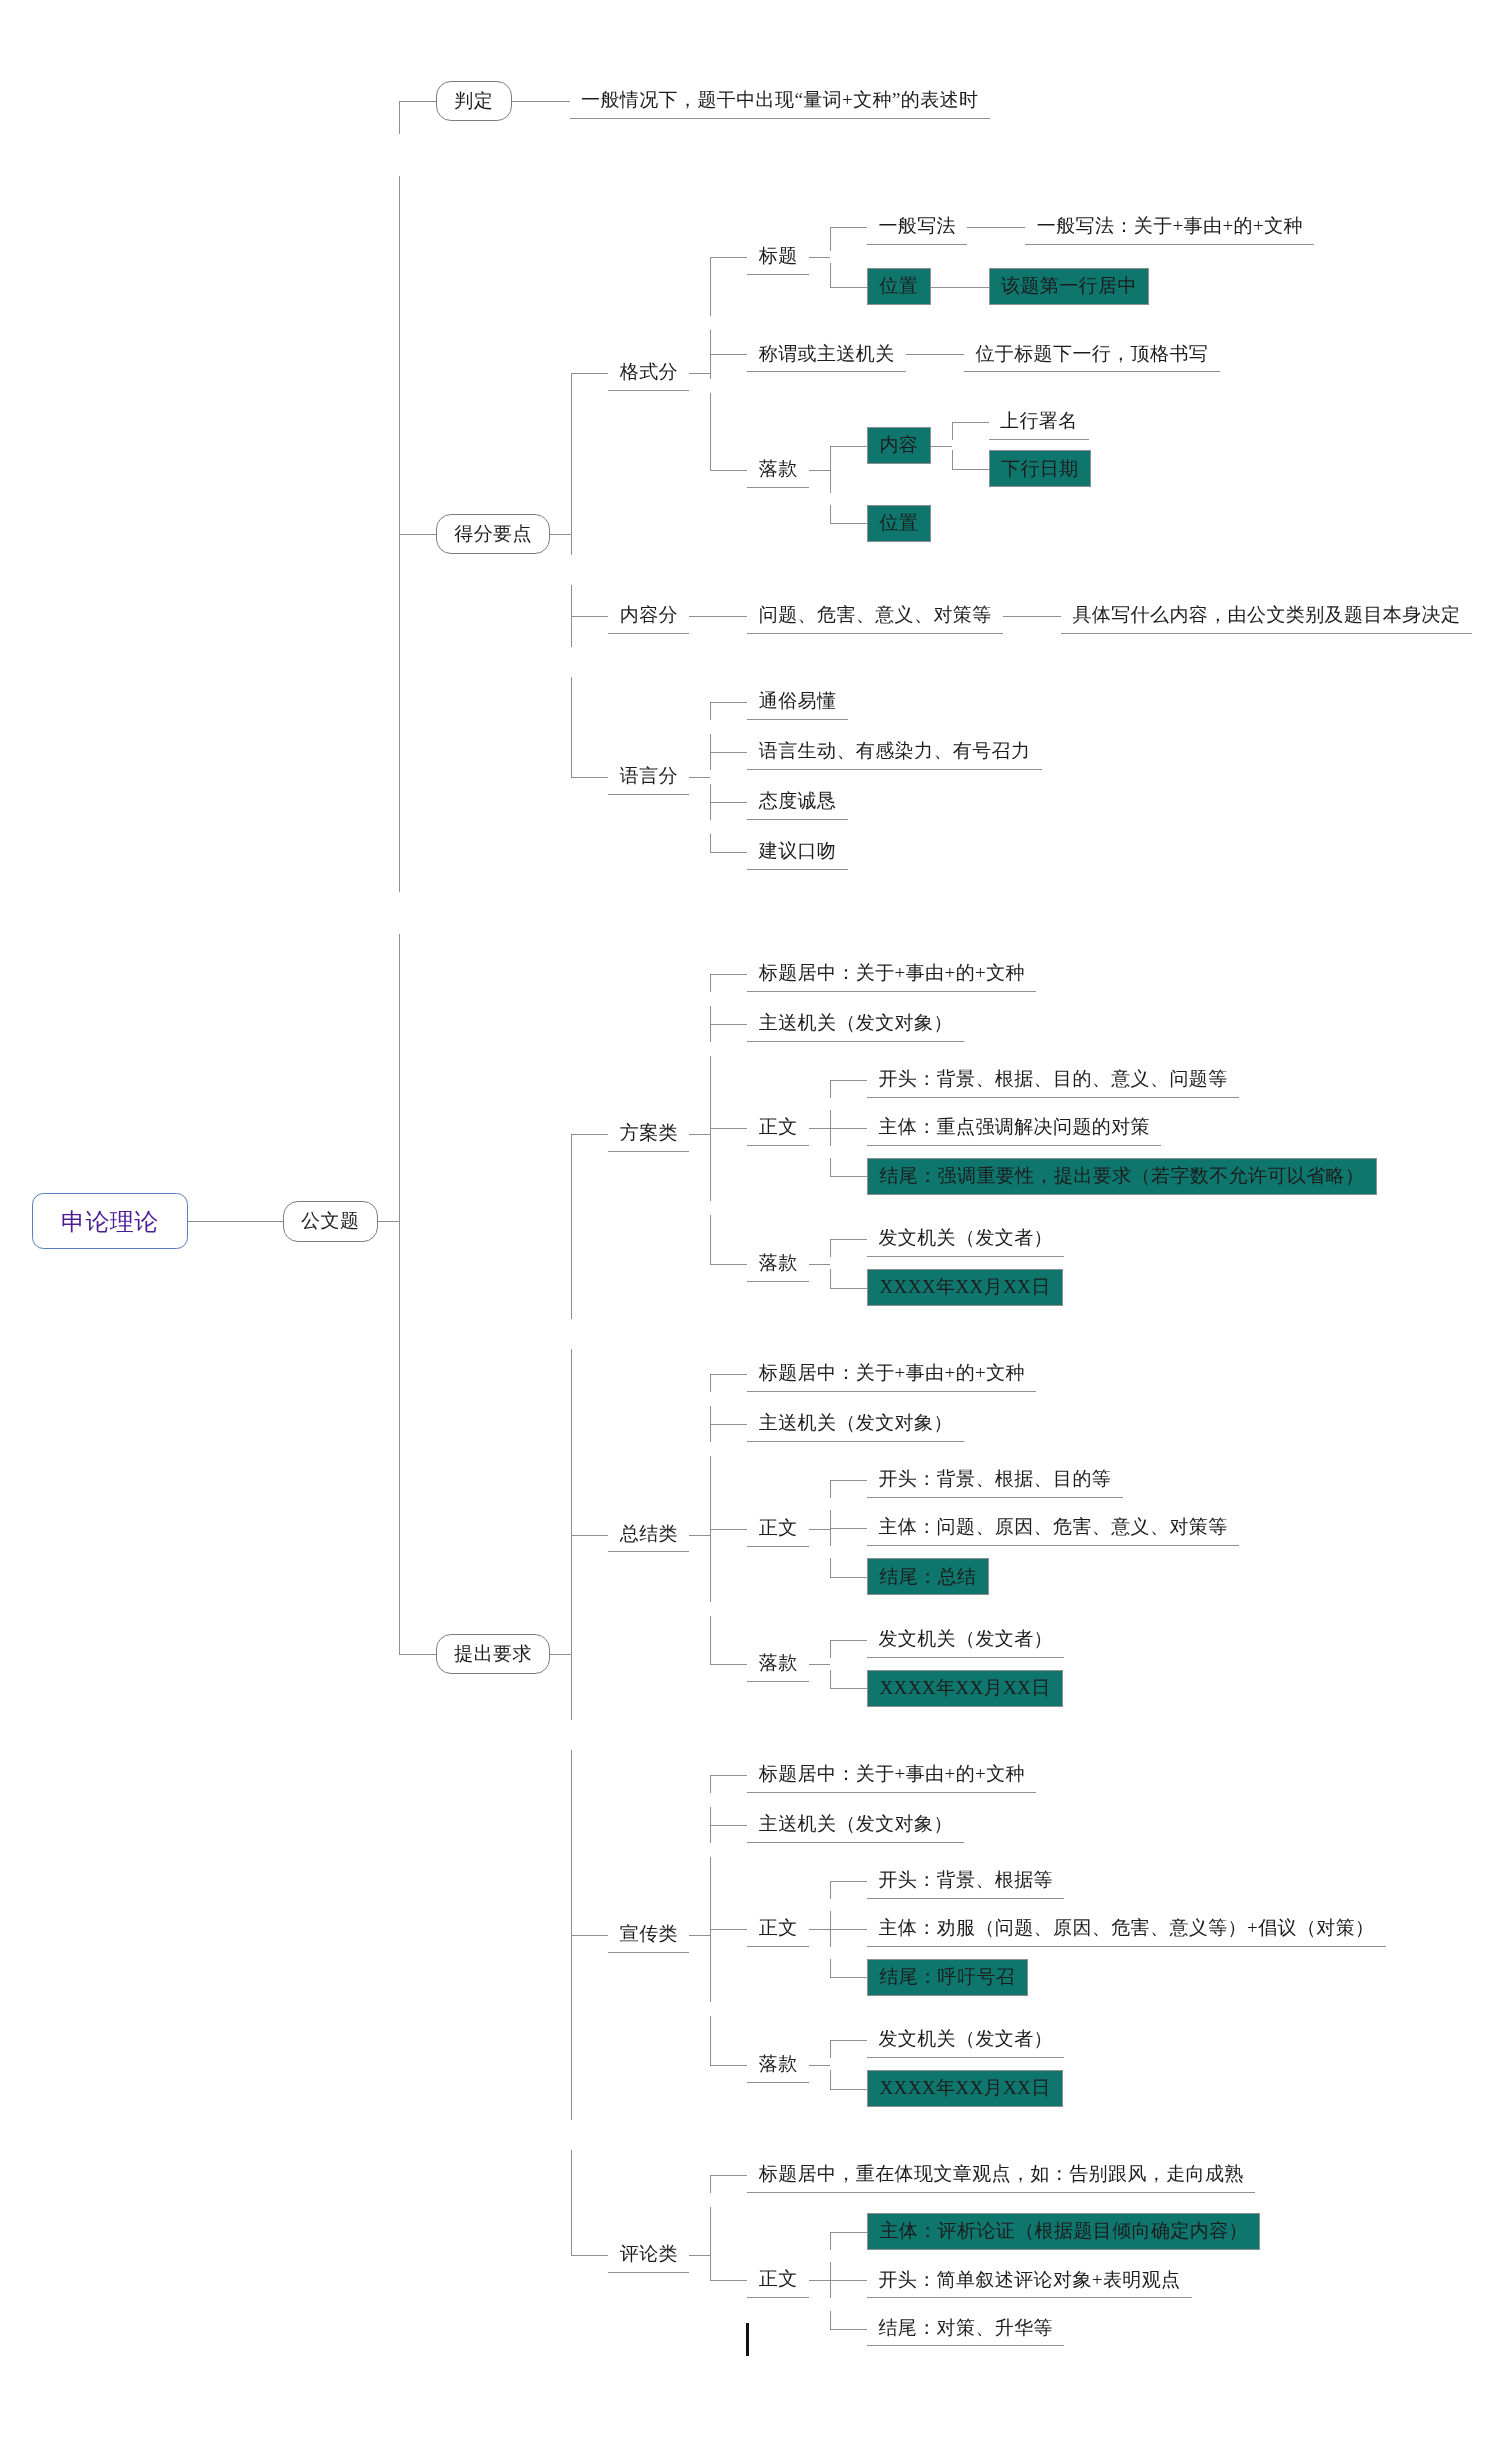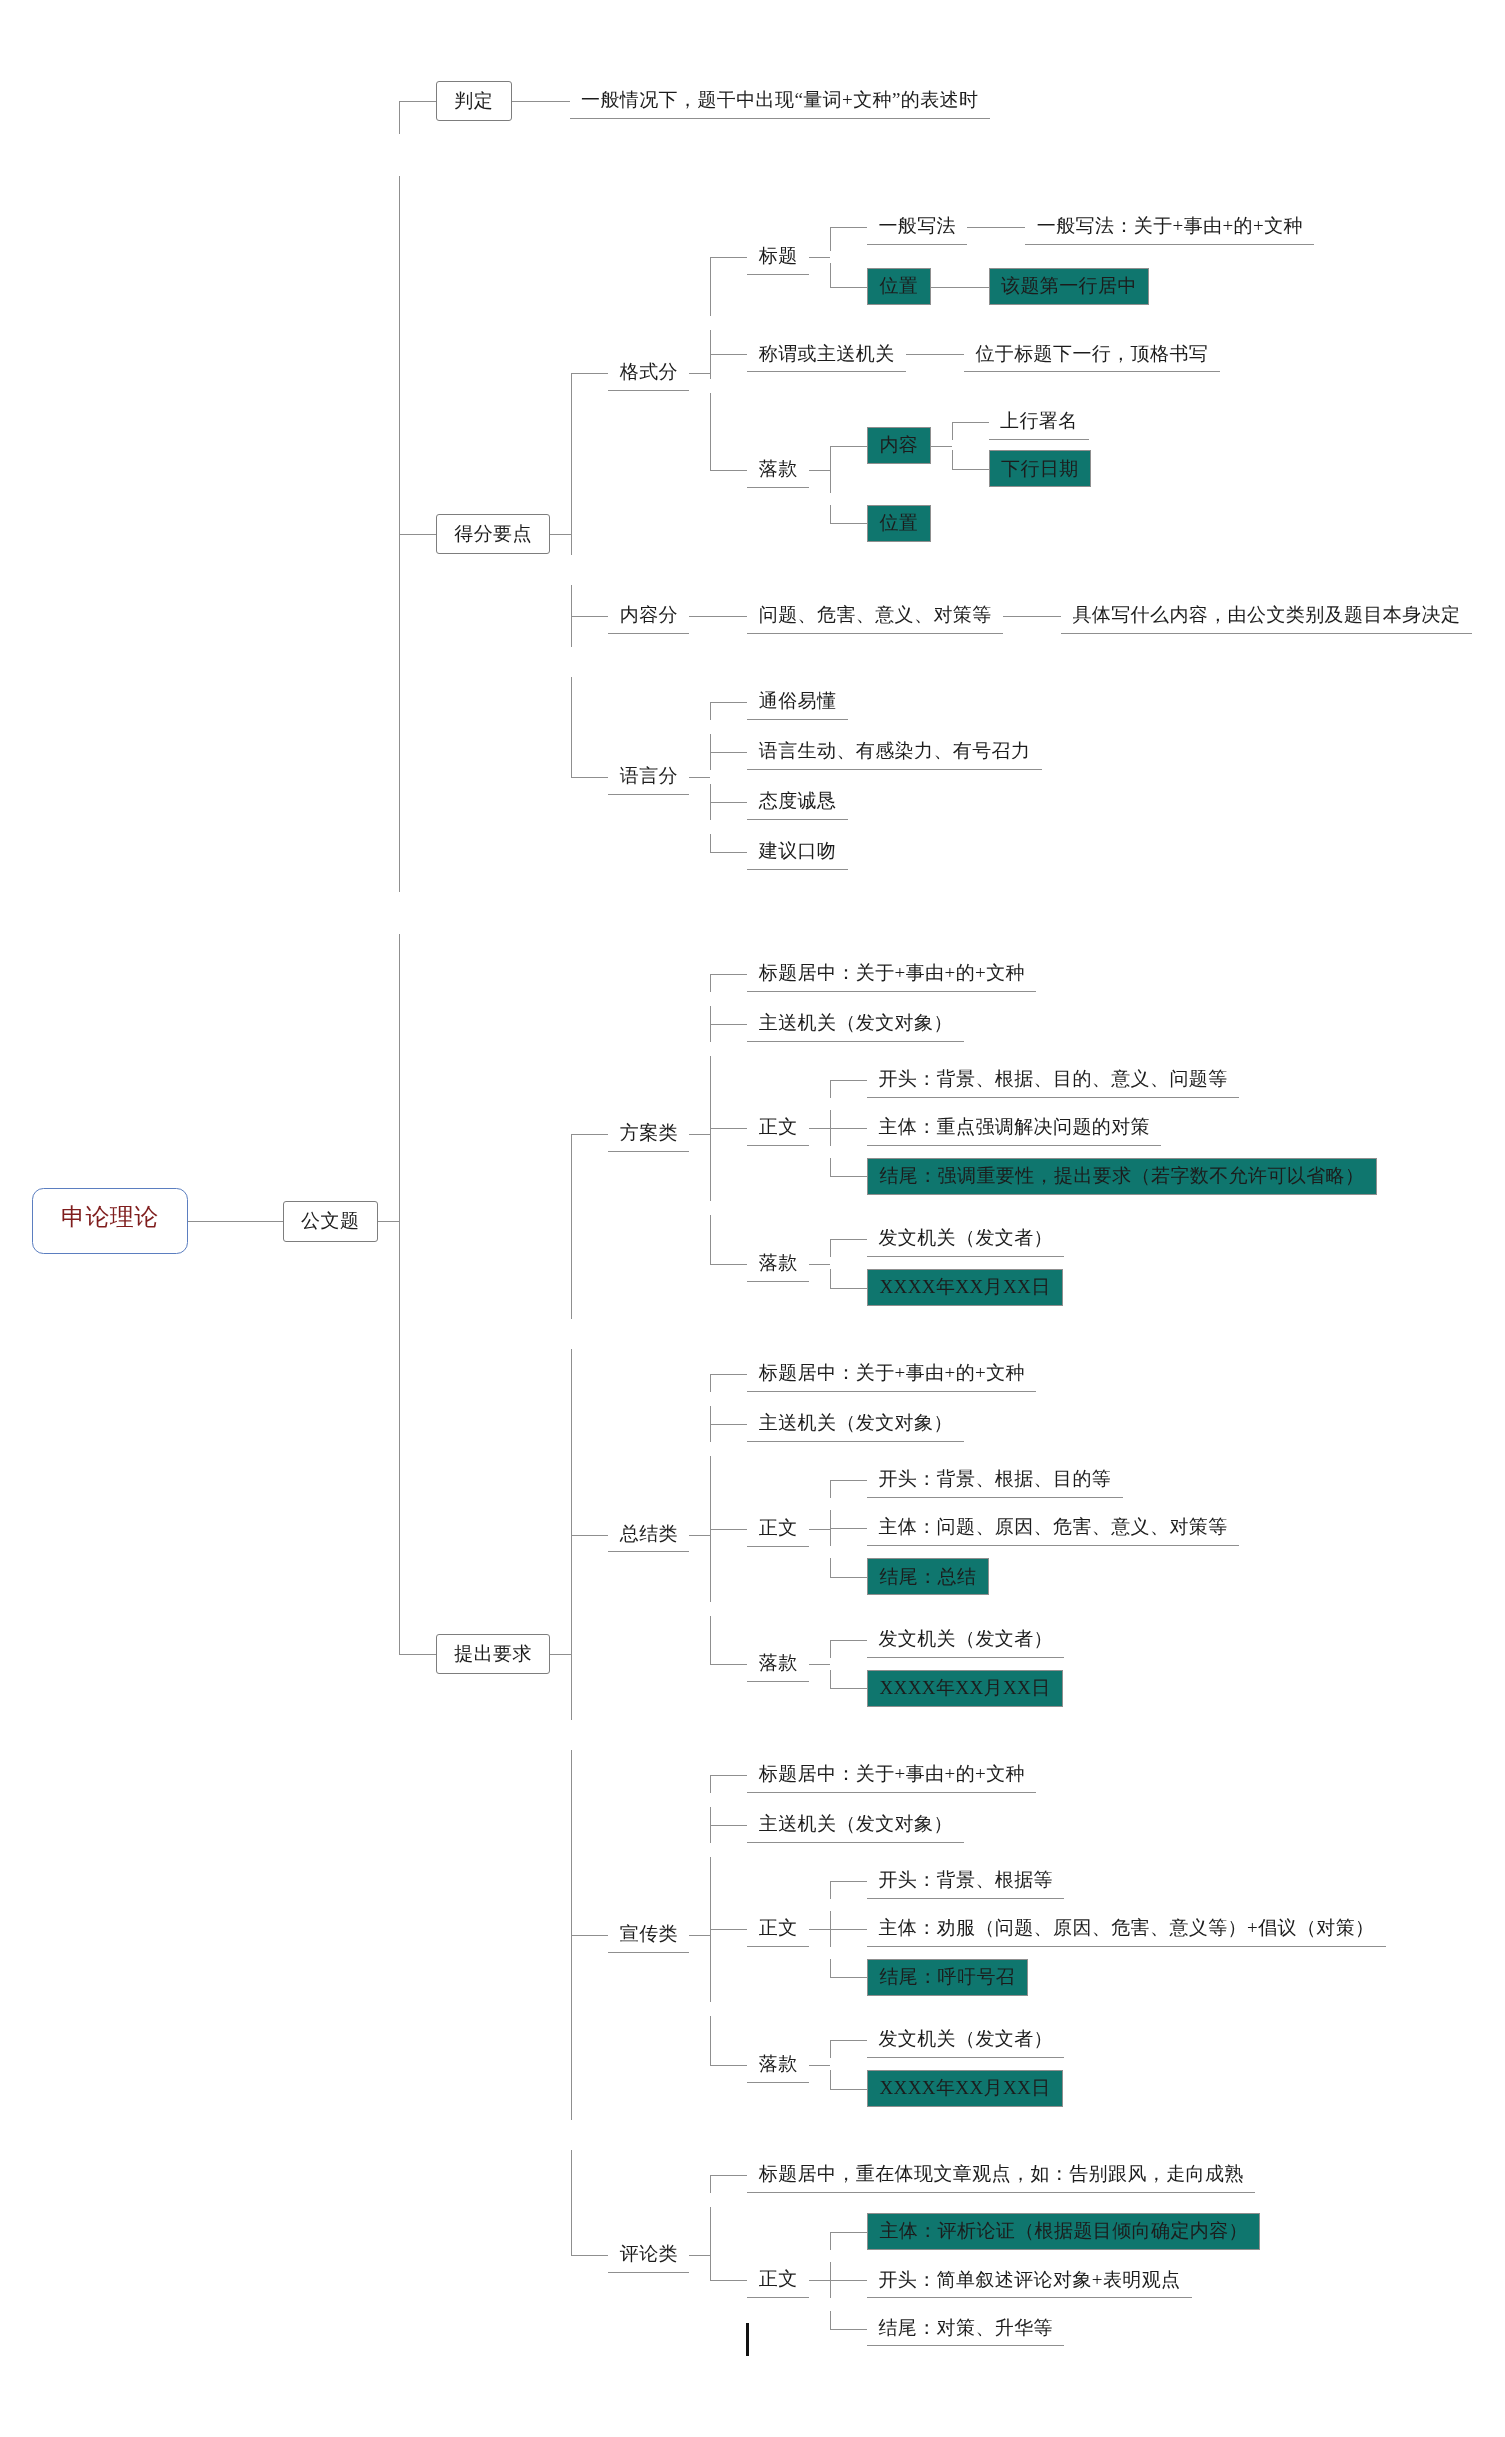--- a/index.html
+++ b/index.html
@@ -30,30 +30,30 @@
     white-space:nowrap;
     font-size:19px;
     line-height:1.15;
     padding:6.1px 11.4px 7px;
     letter-spacing:0.4px;
   }
   .s-line{ border-bottom:1.3px solid var(--line); }
   .s-rect{ border:1.3px solid var(--line); background:#0f766e; }
   .s-rounded{
     border:1.6px solid #7d7d7d;
-    border-radius:3px;
+    border-radius:15px;
     padding:8px 17.5px 8.8px;
     background:#fff;
   }
   .accent-blue{
     border:1.9px solid #5b7ec0;
     border-radius:11.4px;
-    padding:15px 28px 21px;
+    padding:15px 28px 11px;
     font-size:24px;
-    color:#7f1d1d;
+    color:#4c1d95;
   }
   .kids{
     display:flex;
     flex-direction:column;
     justify-content:center;
     margin-left:21px;
     position:relative;
   }
   .kids::before{
     content:"";

